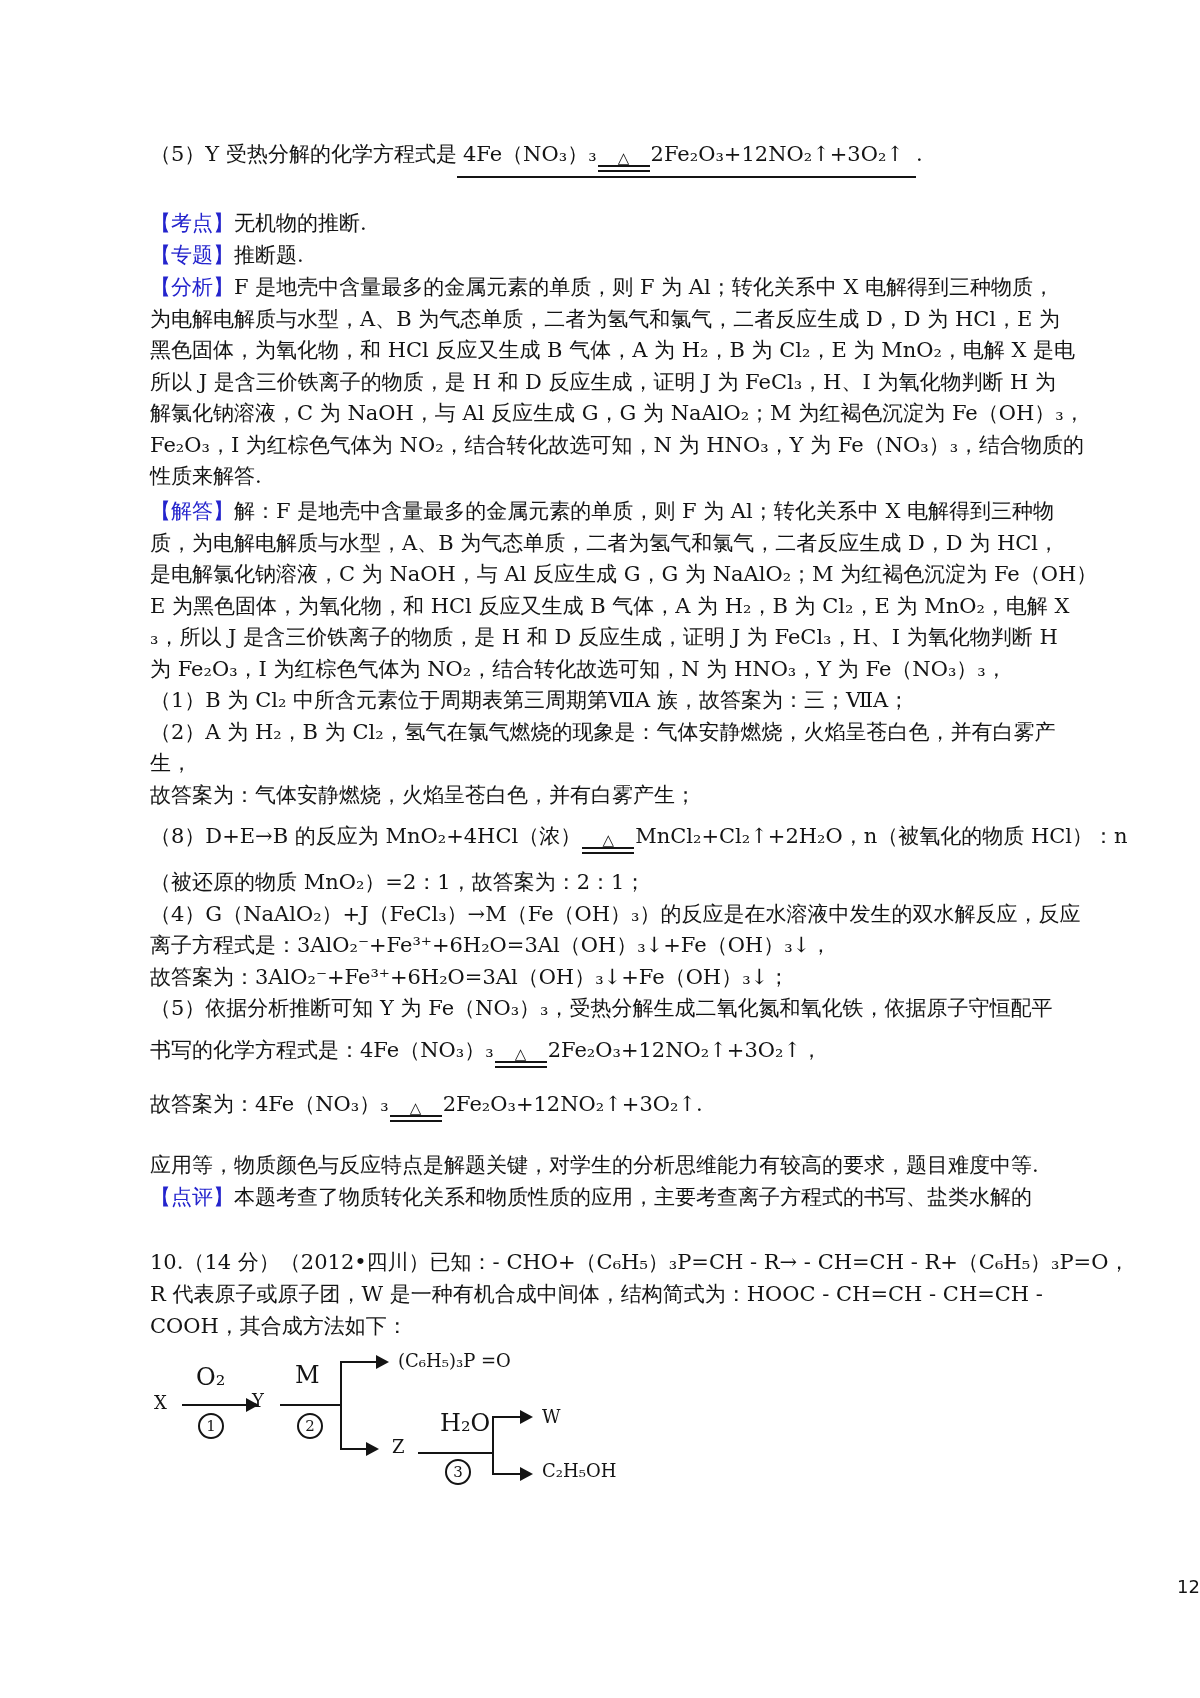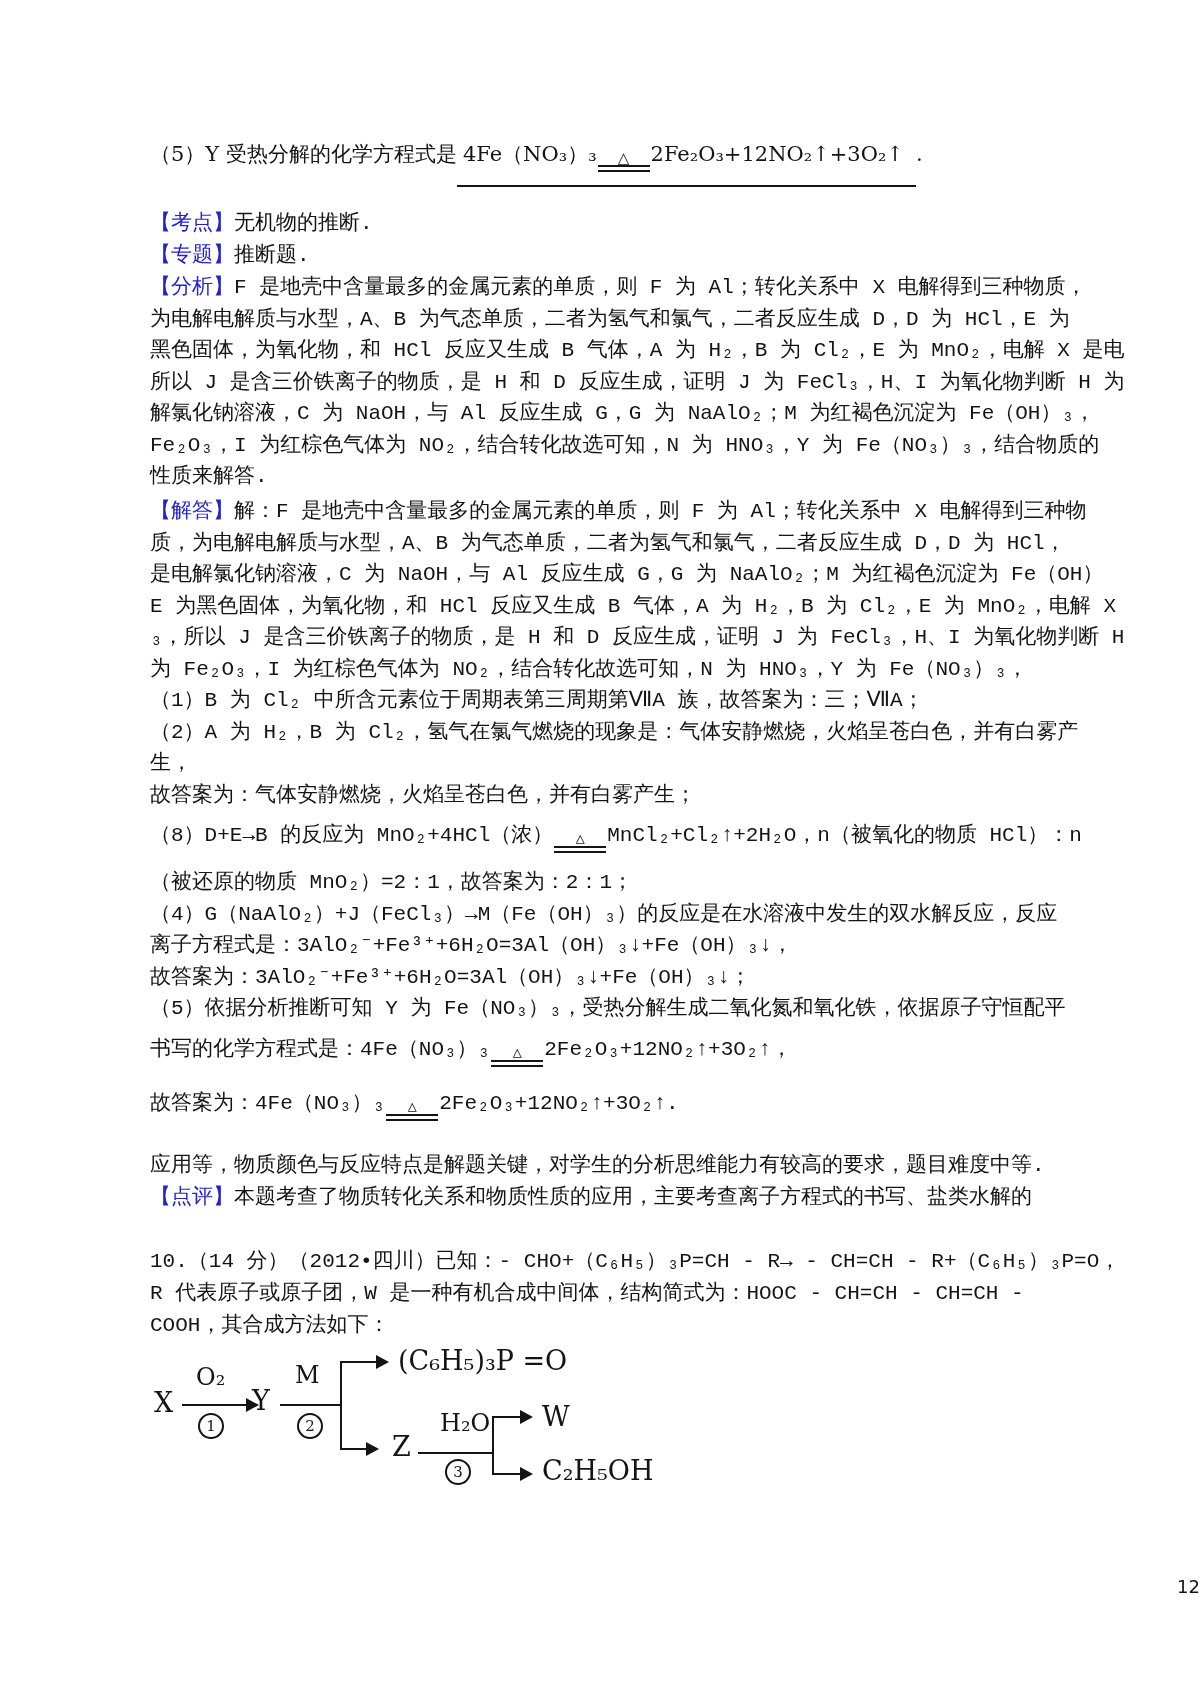--- a/index.html
+++ b/index.html
@@ -5,33 +5,33 @@
   html,body{margin:0;padding:0;}
   body{
     width:1200px;height:1698px;
     background:#ffffff;
     font-family:"DejaVu Serif","Liberation Serif",serif;
     color:#141414;
     position:relative;
     overflow:hidden;
   }
   .page{position:absolute;left:0;top:0;width:1200px;height:1698px;}
-  .sec{position:absolute;left:150px;width:905px;font-family:Liberation Mono, monospace;}
+  .sec{position:absolute;left:150px;width:905px;}
   .line{font-size:21px;line-height:31.5px;white-space:nowrap;}
   .blue{color:#2424cd;}
   
   .cond{display:inline-block;vertical-align:-2px;margin:0 1px;}
   .cond .tri{display:block;text-align:center;font-size:15px;line-height:13px;}
   .cond .dl{display:block;width:52px;height:3px;border-top:2px solid #141414;border-bottom:2px solid #141414;}
   .eqrow{line-height:46px;margin:2px 0 8px 0;}
   .topline{position:absolute;left:150px;top:132px;font-size:21px;line-height:44px;white-space:nowrap;}
-  .ansline{display:inline-block;border-bottom:2px solid #141414;padding:0 12px 9px 6px;}
+  .ansline{display:inline-block;border-bottom:2px solid #141414;padding:0 12px 0 6px;}
   
   .diagram{position:absolute;left:150px;top:1345px;width:640px;height:170px;}
-  .dg{position:absolute;font-size:27px;line-height:28px;white-space:nowrap;}
+  .dg{position:absolute;font-size:18px;line-height:28px;white-space:nowrap;}
   .dgc{position:absolute;font-size:24px;line-height:24px;white-space:nowrap;}
   .hl{position:absolute;height:2px;background:#141414;}
   .vl{position:absolute;width:2px;background:#141414;}
   .ah{position:absolute;width:0;height:0;border-top:7px solid transparent;border-bottom:7px solid transparent;border-left:13px solid #141414;}
   .circ{position:absolute;width:22px;height:22px;border:2px solid #141414;border-radius:50%;font-size:15px;line-height:22px;text-align:center;}
   .pagenum{position:absolute;left:0;top:1576px;width:1200px;text-align:right;font-size:18px;font-family:"DejaVu Sans","Liberation Sans",sans-serif;}
 </style>
 </head>
 <body>
 

